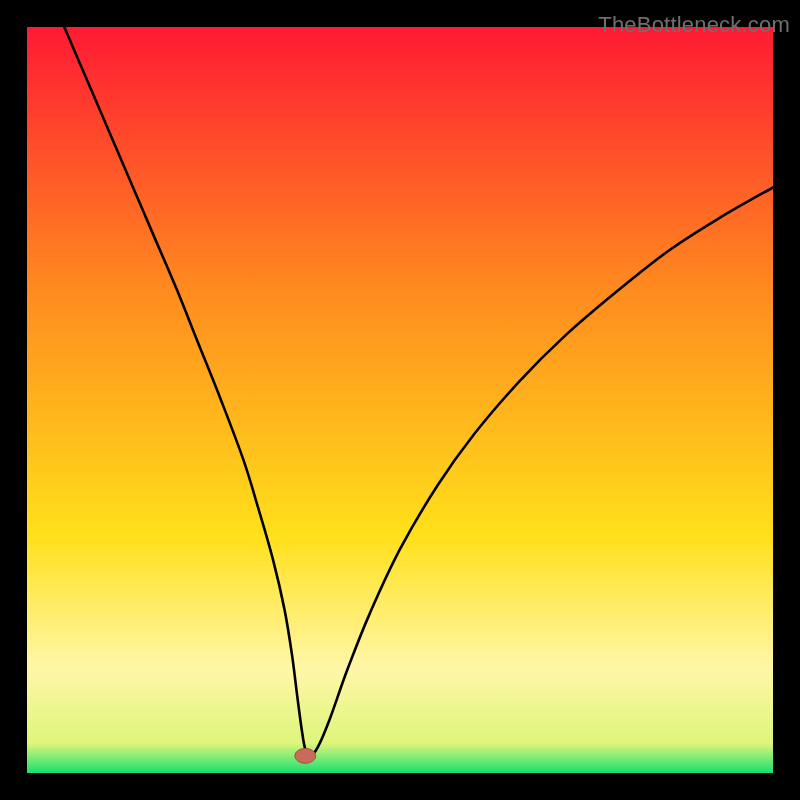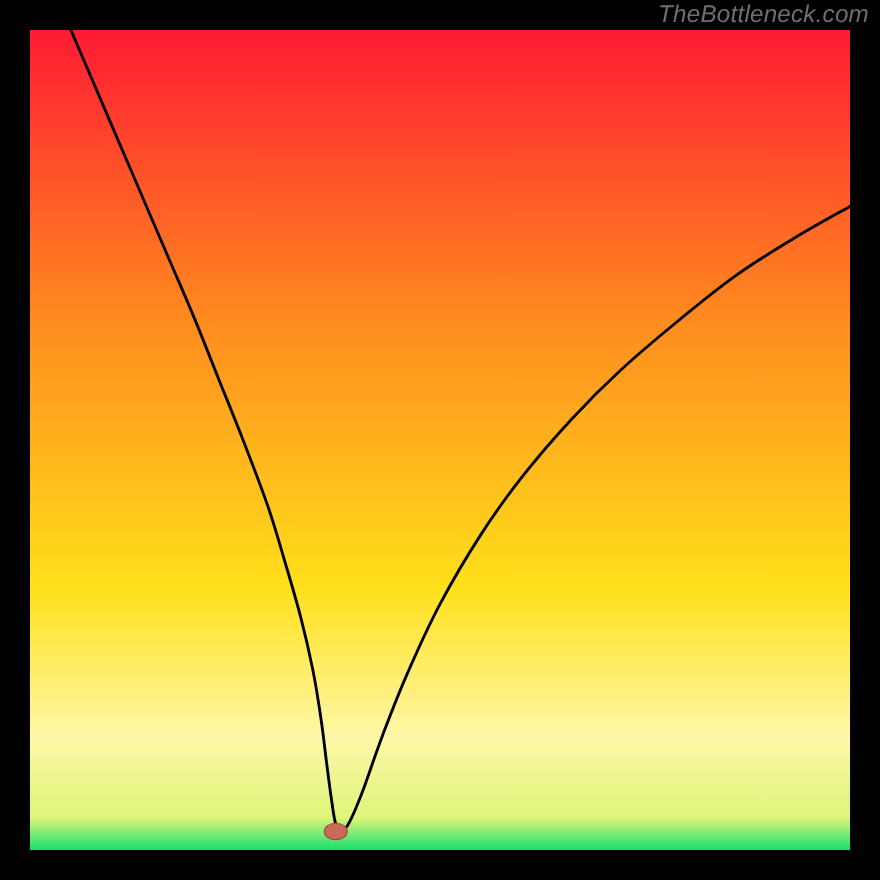--- a/index.html
+++ b/index.html
@@ -19,28 +19,27 @@
   .plot {
     position: absolute;
     left: 27px;
     top: 27px;
     width: 746px;
     height: 746px;
     overflow: hidden;
   }
   .watermark {
     position: absolute;
-    top: 0;
+    top: 12px;
     right: 10px;
     color: #6f6f6f;
     font-size: 22px;
     letter-spacing: 0.2px;
     font-weight: 400;
     z-index: 5;
-    font-style: italic;
   }
   svg { display: block; }
 </style>
 </head>
 <body>
 
 <div class="frame">
 
   <div class="watermark">TheBottleneck.com</div>
 

